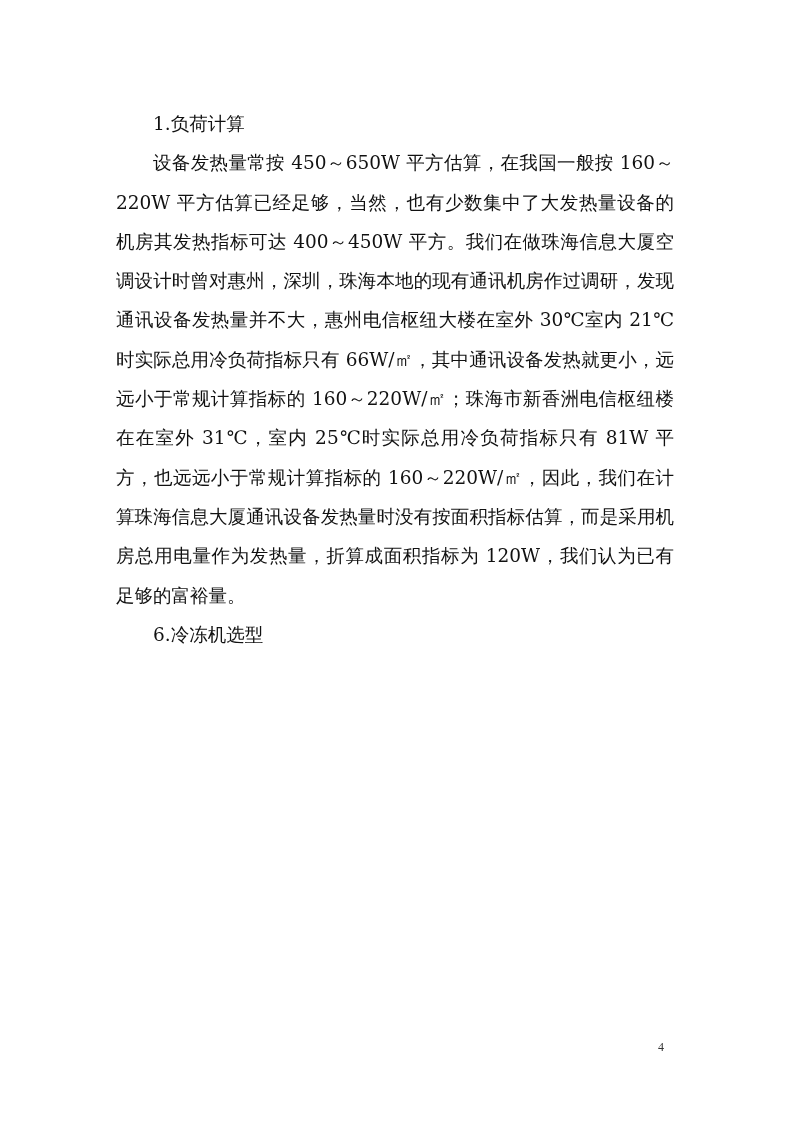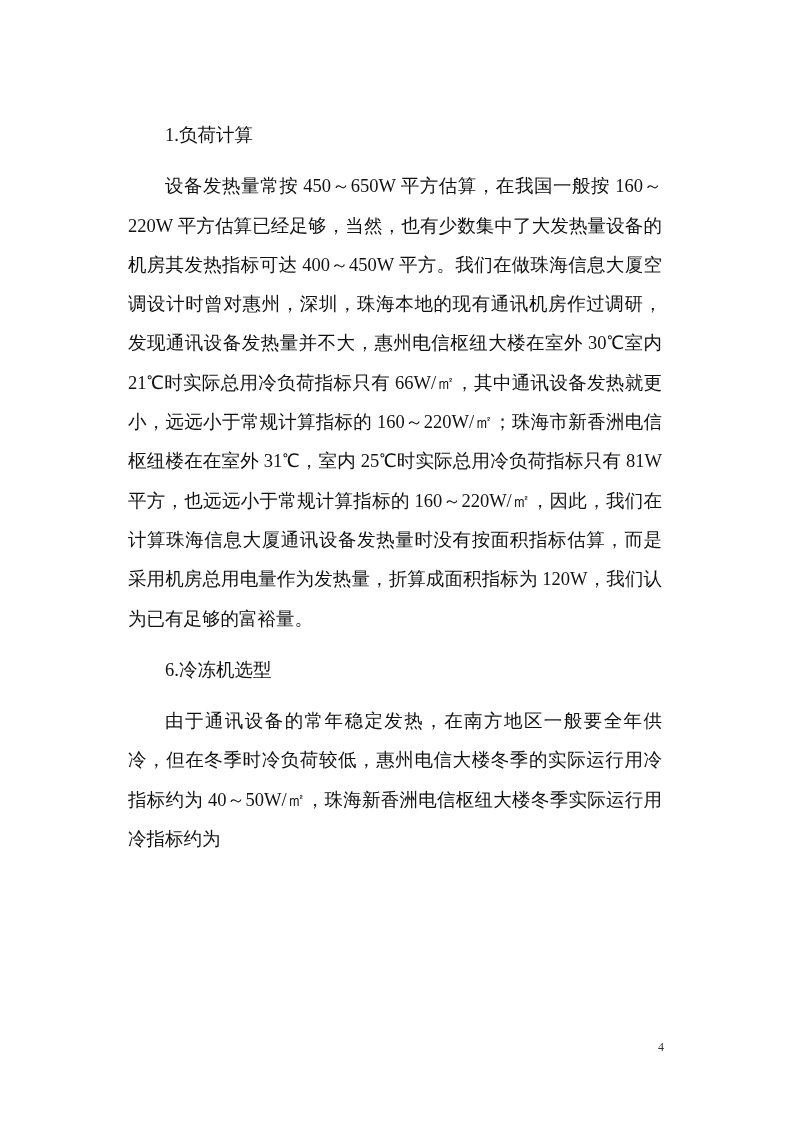--- a/index.html
+++ b/index.html
@@ -3,29 +3,28 @@
 <meta charset="utf-8">
 <style>
   html, body { margin: 0; padding: 0; background: #ffffff; }
   body { width: 793px; height: 1122px; position: relative; overflow: hidden; }
   .page {
     position: absolute; left: 116px; top: 104px; width: 558px;
     font-family: "DejaVu Serif", "Liberation Serif", serif;
     font-size: 18.5px; line-height: 39.3px; color: #111;
     text-align: justify; text-justify: inter-character;
   }
-  .heading, .para { margin: 12px; text-indent: 2em; font-family: Liberation Serif, serif; }
+  .heading, .para { margin: 0; text-indent: 2em; }
   .page-number {
     position: absolute; left: 658px; top: 1040px;
     font-family: "Liberation Serif", serif; font-size: 12px; color: #333;
   }
 </style>
 </head>
 <body>
 
 <div class="page">
   <p class="heading">1.负荷计算</p>
   <p class="para">设备发热量常按 450～650W 平方估算，在我国一般按 160～220W 平方估算已经足够，当然，也有少数集中了大发热量设备的机房其发热指标可达 400～450W 平方。我们在做珠海信息大厦空调设计时曾对惠州，深圳，珠海本地的现有通讯机房作过调研，发现通讯设备发热量并不大，惠州电信枢纽大楼在室外 30℃室内 21℃时实际总用冷负荷指标只有 66W/㎡，其中通讯设备发热就更小，远远小于常规计算指标的 160～220W/㎡；珠海市新香洲电信枢纽楼在在室外 31℃，室内 25℃时实际总用冷负荷指标只有 81W 平方，也远远小于常规计算指标的 160～220W/㎡，因此，我们在计算珠海信息大厦通讯设备发热量时没有按面积指标估算，而是采用机房总用电量作为发热量，折算成面积指标为 120W，我们认为已有足够的富裕量。</p>
   <p class="heading">6.冷冻机选型</p>
-  <p class="para">由于通讯设备的常年稳定发热，在南方地区一般要全年供冷，但在冬季时冷负荷较低，惠州电信大楼冬季的实际运行用冷指标约为 40～50W/㎡，珠海新香洲电信枢纽大楼冬季实际运行用冷指标约为</p>
 </div>
 
 <div class="page-number">4</div>
 
 </body></html>

